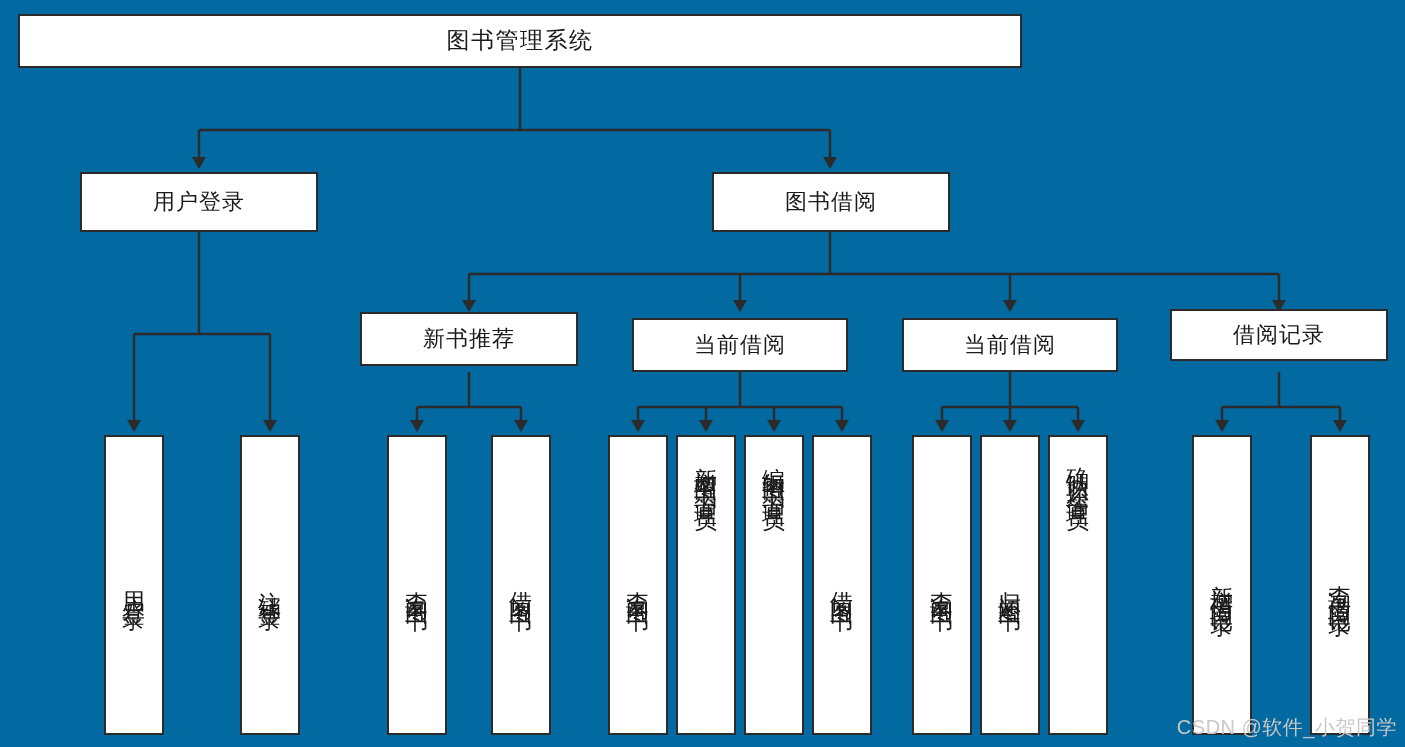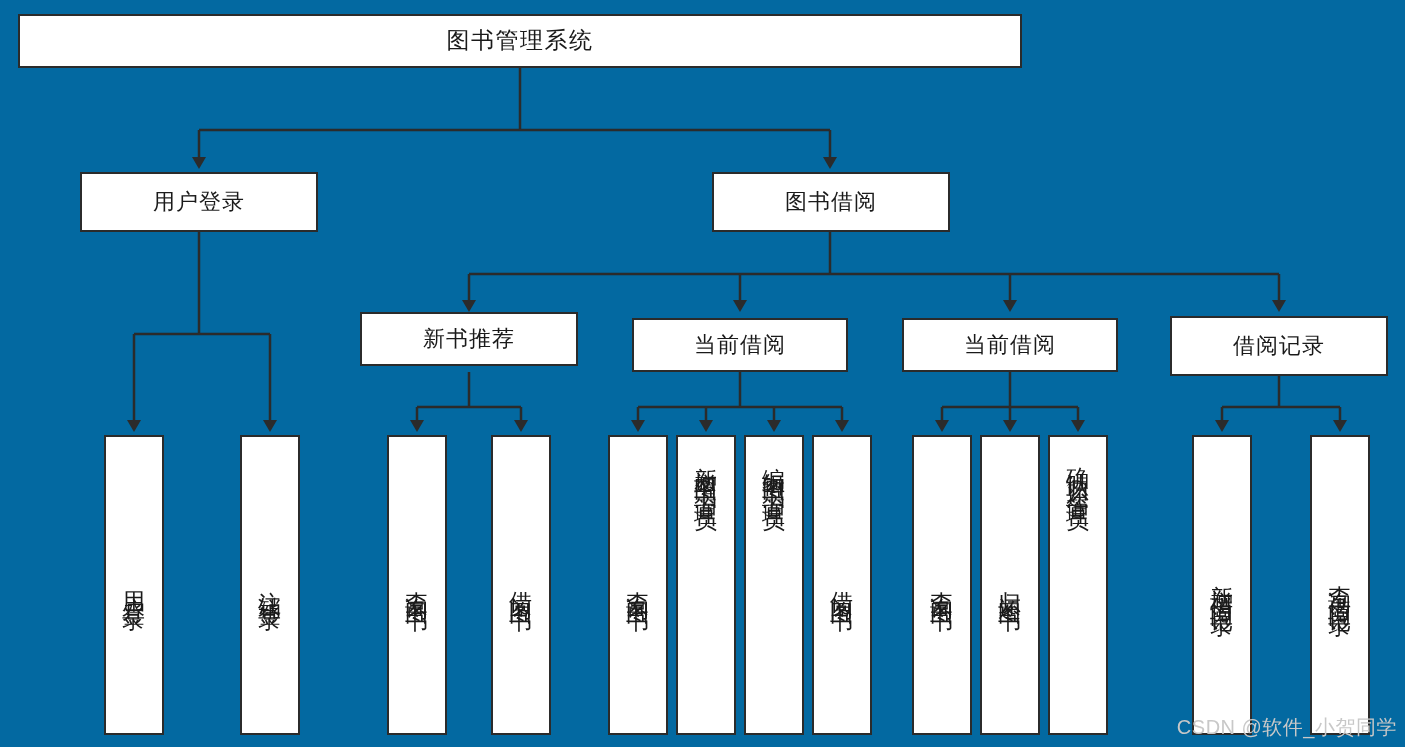--- a/index.html
+++ b/index.html
@@ -147,21 +147,21 @@
 
   <div class="node horiz" style="left:360px; top:312px; width:218px; height:54px;">
     <span class="label">新书推荐</span>
   </div>
   <div class="node horiz" style="left:632px; top:318px; width:216px; height:54px;">
     <span class="label">当前借阅</span>
   </div>
   <div class="node horiz" style="left:902px; top:318px; width:216px; height:54px;">
     <span class="label">当前借阅</span>
   </div>
-  <div class="node horiz" style="left:1170px; top:316px; width:218px; height:60px;">
+  <div class="node horiz" style="left:1170px; top:309px; width:218px; height:52px;">
     <span class="label">借阅记录</span>
   </div>
 
   <div class="node vert mid" style="left:104px; top:435px; width:60px; height:300px;">
     <span class="label">用户登录</span>
   </div>
   <div class="node vert mid" style="left:240px; top:435px; width:60px; height:300px;">
     <span class="label">注销登录</span>
   </div>
 

